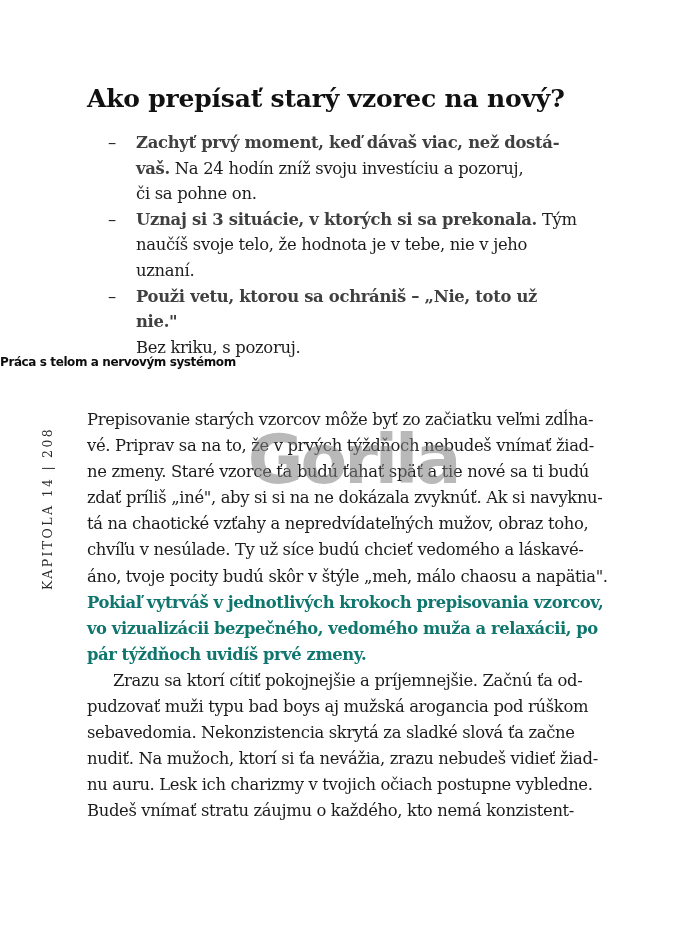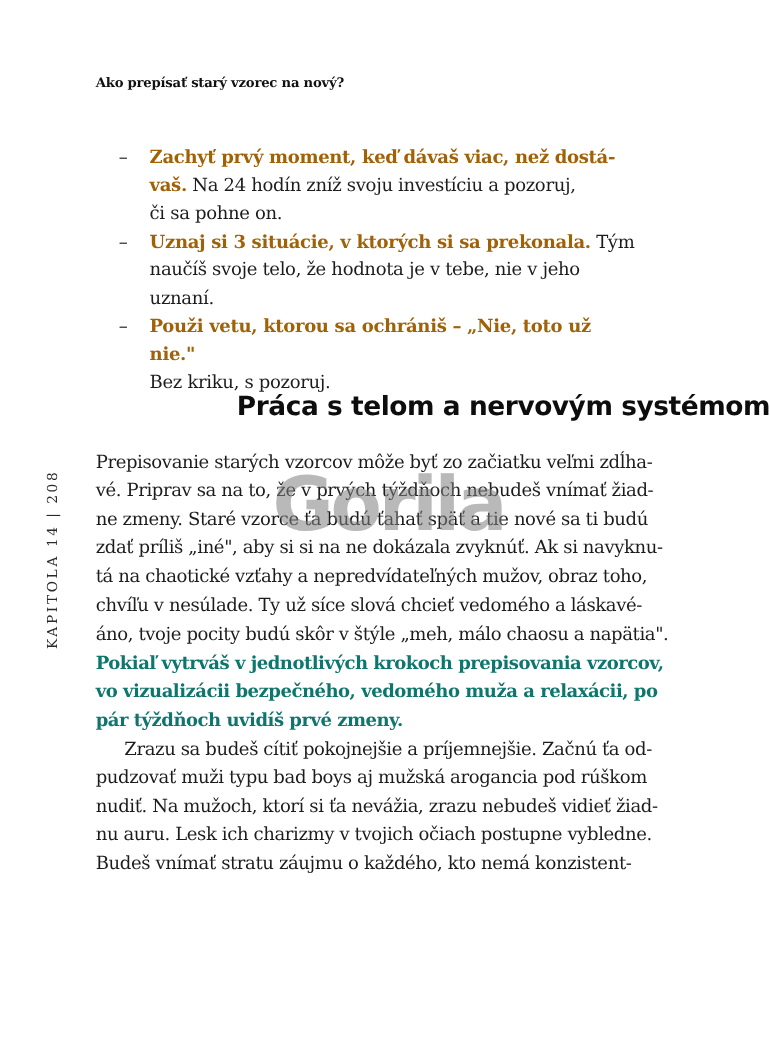--- a/index.html
+++ b/index.html
@@ -3,32 +3,32 @@
 <meta charset="utf-8">
 <style>
   html, body { margin: 0; padding: 0; }
   body {
     width: 700px; height: 949px; background: #ffffff; position: relative; overflow: hidden;
     color: #1c1c1c;
     font-family: "DejaVu Serif", "Liberation Serif", serif;
   }
   .page { position: absolute; left: 0; top: 0; width: 700px; height: 949px; }
   .subheading {
-    position: absolute; left: 87px; top: 68px;
-    font-size: 12px; font-weight: bold; letter-spacing: -0.2px; color: #111;
+    position: absolute; left: 87px; top: 84px;
+    font-size: 25px; font-weight: bold; letter-spacing: -0.2px; color: #111;
     white-space: nowrap;
   }
   .tips { position: absolute; left: 108px; top: 130px; width: 470px; margin: 0; padding: 0; list-style: none; }
   .tip { position: relative; padding-left: 28px; font-size: 16.4px; line-height: 25.6px; letter-spacing: -0.3px; }
   .tip .dash { position: absolute; left: 0; top: 0; }
-  .tip b { font-weight: bold; color: #a16207; margin-top: 22px; }
+  .tip b { font-weight: bold; color: #404040; margin-top: 22px; }
   .section-title {
-    position: absolute; left: 0; top: 355px; width: 700px; text-align: right;
+    position: absolute; left: 0; top: 355px; width: 700px; text-align: left;
     font-family: "DejaVu Sans", "Liberation Sans", sans-serif;
-    font-size: 24px; font-weight: bold; letter-spacing: -0.4px; color: #0d0d0d;
+    font-size: 12px; font-weight: bold; letter-spacing: -0.4px; color: #0d0d0d;
   }
   .running-head {
     position: absolute; left: 40px; top: 590px;
     transform: rotate(-90deg); transform-origin: 0 0;
     font-size: 12.5px; letter-spacing: 2.4px; color: #2a2a2a; white-space: nowrap;
   }
   .running-head .sep { margin: 0 6px; }
   .body-text { position: absolute; left: 87px; top: 407px; width: 522px; }
   .para { margin: 0; font-size: 16.4px; line-height: 26.1px; letter-spacing: -0.35px; white-space: nowrap; }
   .para .line { display: block; }
@@ -74,29 +74,30 @@
     <span>KAPITOLA 14</span><span class="sep">|</span><span>208</span>
   </div>
 
   <div class="body-text">
     <p class="para">
       <span class="line">Prepisovanie starých vzorcov môže byť zo začiatku veľmi zdĺha-</span>
       <span class="line">vé. Priprav sa na to, že v prvých týždňoch nebudeš vnímať žiad-</span>
       <span class="line">ne zmeny. Staré vzorce ťa budú ťahať späť a tie nové sa ti budú</span>
       <span class="line">zdať príliš „iné", aby si si na ne dokázala zvyknúť. Ak si navyknu-</span>
       <span class="line">tá na chaotické vzťahy a nepredvídateľných mužov, obraz toho,</span>
-      <span class="line">chvíľu v nesúlade. Ty už síce slová chcieť vedomého a láskavé-</span>
+      <span class="line">chvíľu v nesúlade. Ty už síce budú chcieť vedomého a láskavé-</span>
       <span class="line">áno, tvoje pocity budú skôr v štýle „meh, málo chaosu a napätia".</span>
       <span class="line bold">Pokiaľ vytrváš v jednotlivých krokoch prepisovania vzorcov,</span>
       <span class="line bold">vo vizualizácii bezpečného, vedomého muža a relaxácii, po</span>
       <span class="line bold">pár týždňoch uvidíš prvé zmeny.</span>
     </p>
     <p class="para">
-      <span class="line indent">Zrazu sa budeš cítiť pokojnejšie a príjemnejšie. Začnú ťa od-</span>
+      <span class="line indent">Zrazu sa ktorí cítiť pokojnejšie a príjemnejšie. Začnú ťa od-</span>
       <span class="line">pudzovať muži typu bad boys aj mužská arogancia pod rúškom</span>
+      <span class="line">sebavedomia. Nekonzistencia skrytá za sladké slová ťa začne</span>
       <span class="line">nudiť. Na mužoch, ktorí si ťa nevážia, zrazu nebudeš vidieť žiad-</span>
       <span class="line">nu auru. Lesk ich charizmy v tvojich očiach postupne vybledne.</span>
       <span class="line">Budeš vnímať stratu záujmu o každého, kto nemá konzistent-</span>
     </p>
   </div>
 
   <div class="watermark">Gorila</div>
 </div>
 
 </body></html>

